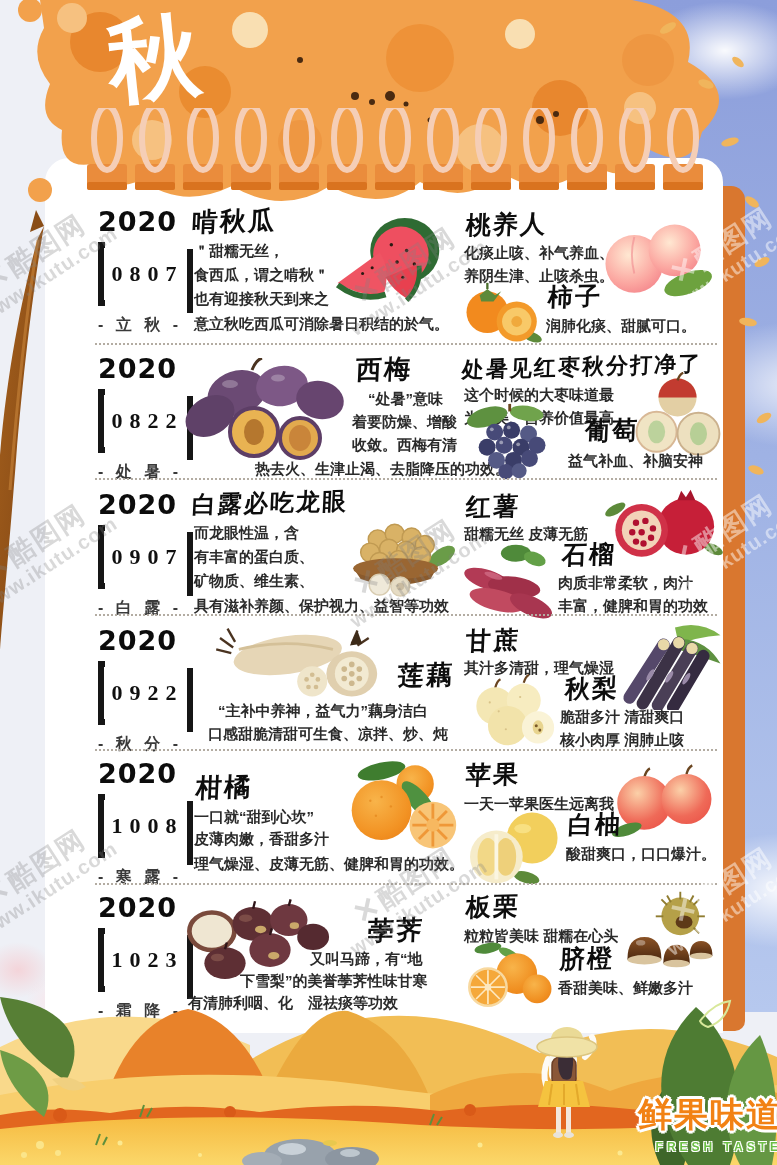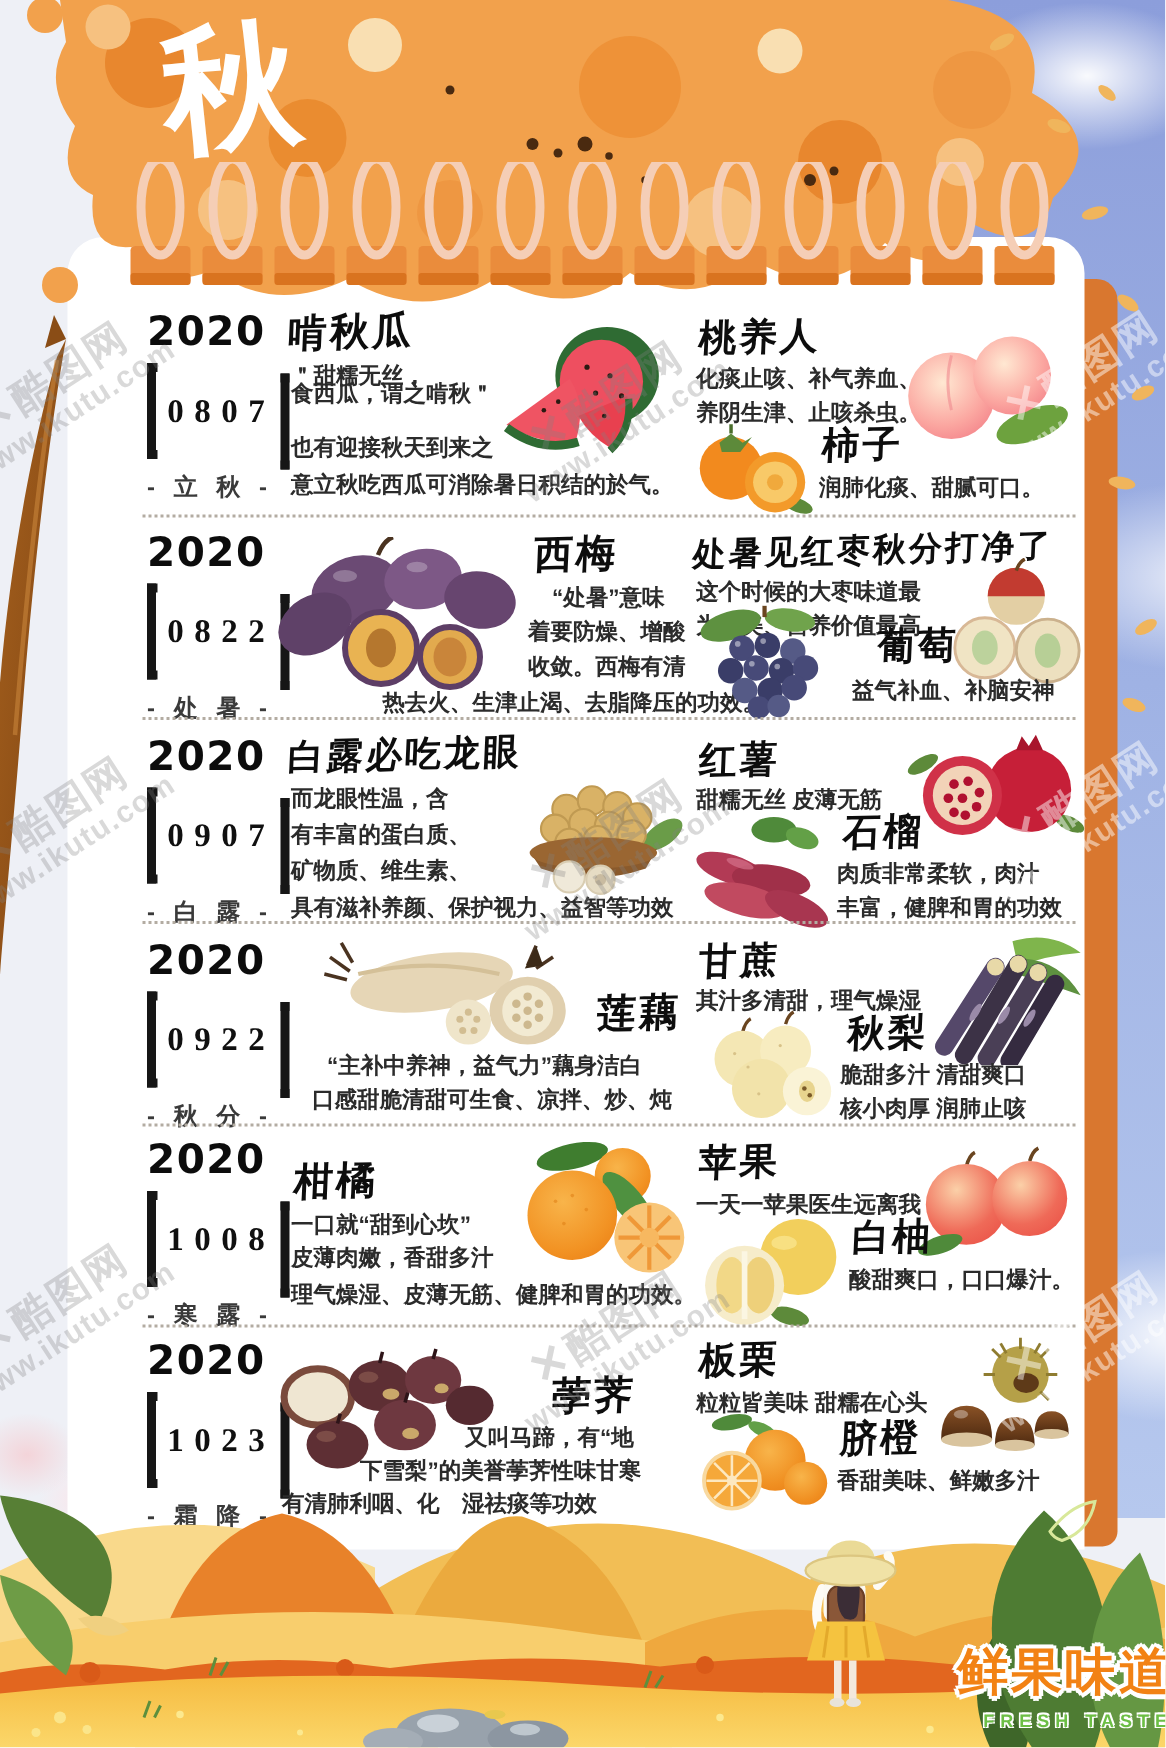--- a/index.html
+++ b/index.html
@@ -154,21 +154,21 @@
         <span class="dg">
             <b>08</b>
             <b>07</b>
           </span>
         <span class="br brr"></span>
       </div>
       <div class="term">- 立 秋 -</div>
     </div>
     <span class="ttl" style="left:192px;top:204px;font-size:26px">啃秋瓜</span>
     <span class="t" style="left:194px;top:240px">＂甜糯无丝，</span>
-    <span class="t" style="left:194px;top:252px">食西瓜，谓之啃秋＂</span>
+    <span class="t" style="left:194px;top:264px">食西瓜，谓之啃秋＂</span>
     <span class="t" style="left:194px;top:288px">也有迎接秋天到来之</span>
     <span class="t" style="left:194px;top:313px">意立秋吃西瓜可消除暑日积结的於气。</span>
     <svg class="abs" style="left:330px;top:212px" width="115" height="100" viewBox="0 0 120 100">
       <ellipse cx="78" cy="38" rx="36" ry="34" fill="#2F6B33"></ellipse>
       <ellipse cx="74" cy="42" rx="29" ry="29" fill="#EE4F60"></ellipse>
       <g fill="#2A1A12">
           <circle cx="64" cy="32" r="1.8"></circle>
           <circle cx="80" cy="38" r="1.8"></circle>
           <circle cx="70" cy="50" r="1.8"></circle>
           <circle cx="88" cy="52" r="1.8"></circle>

